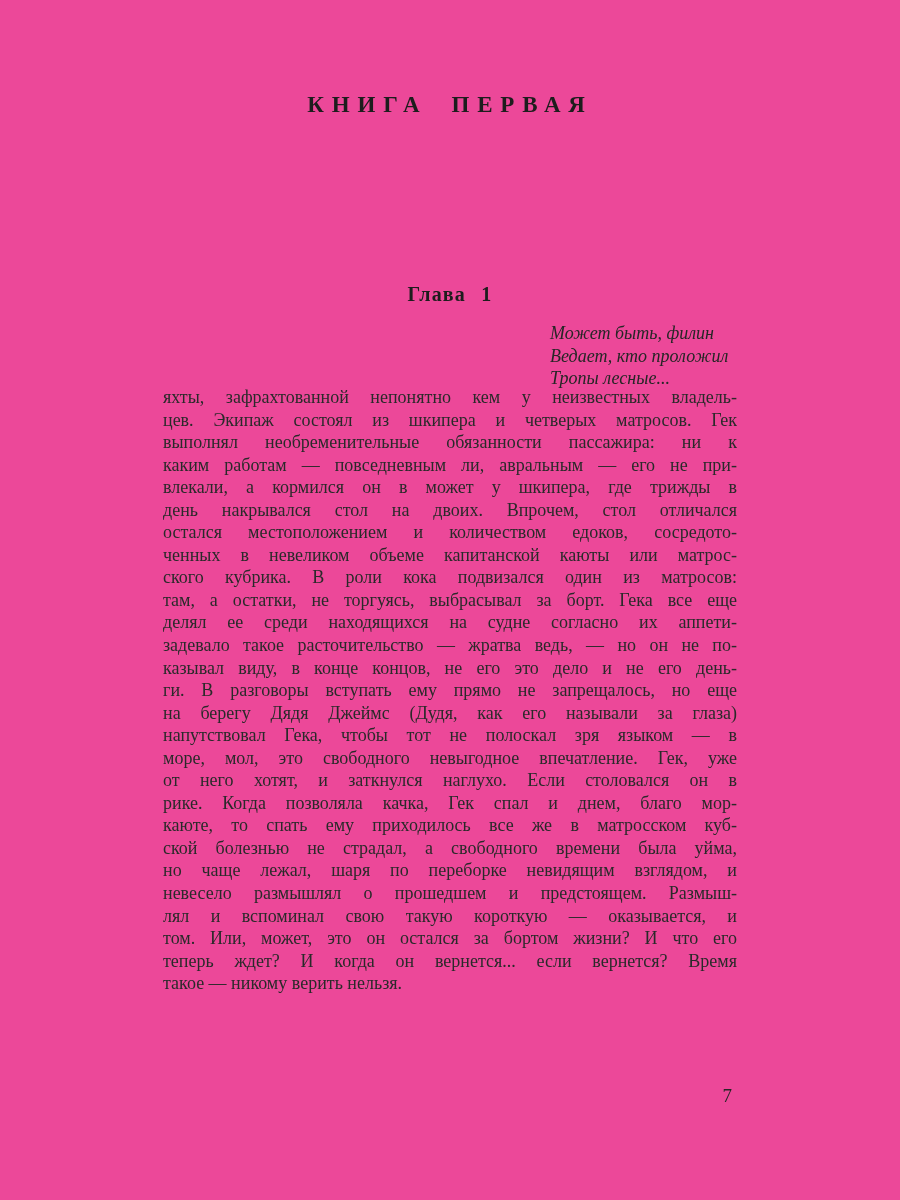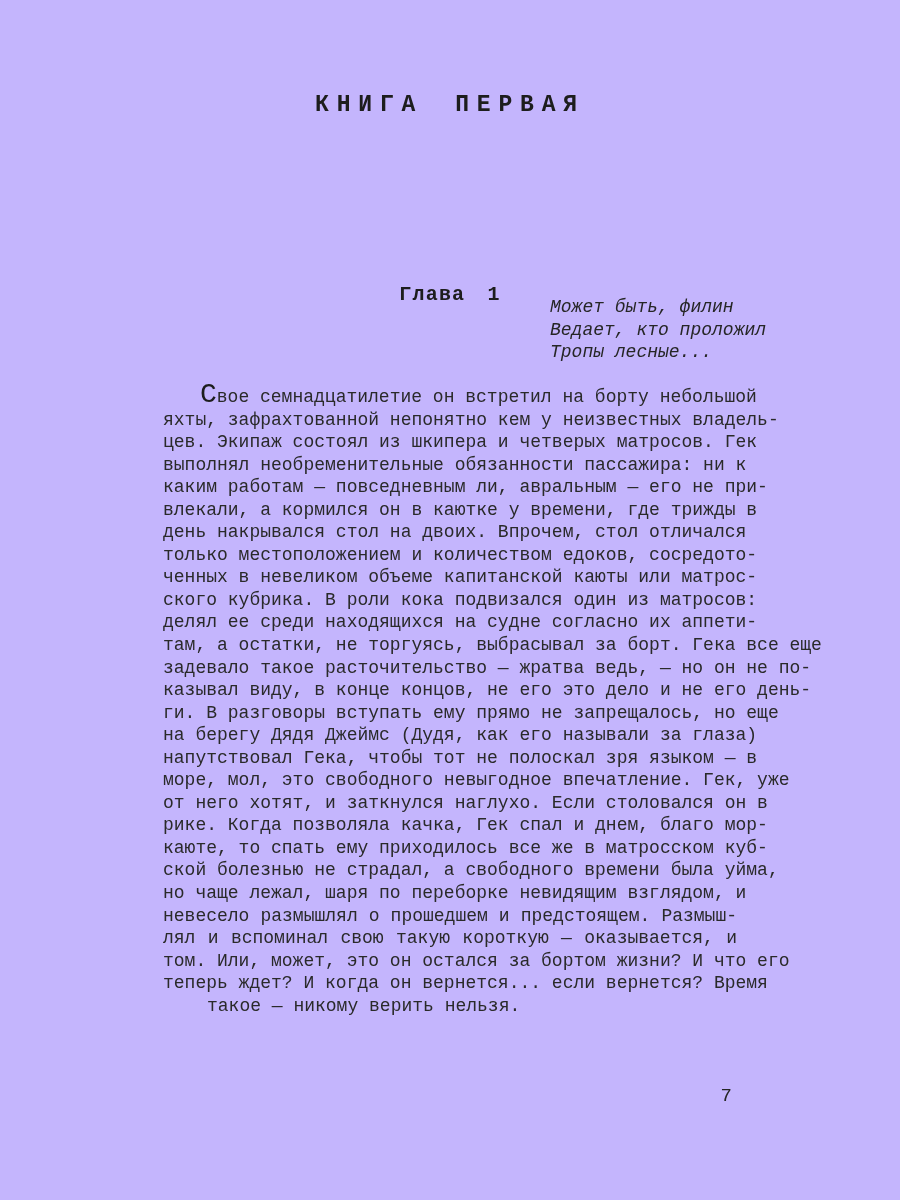--- a/index.html
+++ b/index.html
@@ -4,23 +4,23 @@
 <style>
   html, body {
     margin: 0;
     padding: 0;
     background: #ffffff;
   }
   .page {
     position: relative;
     width: 900px;
     height: 1200px;
-    background: #c4b5fd;
+    background: #ec4899;
     overflow: hidden;
-    font-family: Liberation Mono, monospace;
+    font-family: Liberation Serif, serif;
     color: #2a2a2a;
   }
   .book-title {
     position: absolute;
     top: 92px;
     left: 163px;
     width: 574px;
     text-align: center;
     font-size: 23px;
     font-weight: bold;
@@ -36,21 +36,21 @@
     width: 574px;
     text-align: center;
     font-size: 20px;
     font-weight: bold;
     letter-spacing: 0.06em;
     word-spacing: 0.45em;
     color: #1d1d1d;
   }
   .epigraph {
     position: absolute;
-    top: 296px;
+    top: 322px;
     left: 550px;
     font-style: italic;
     font-size: 18px;
     line-height: 22.5px;
     color: #262626;
   }
   .body-text {
     position: absolute;
     top: 386px;
     left: 163px;
@@ -58,21 +58,20 @@
     font-size: 18px;
     line-height: 22.55px;
   }
   .text-line, .first-line {
     text-align: justify;
     text-align-last: justify;
     white-space: nowrap;
   }
   .text-line.last {
     text-align-last: left;
-    margin-left: 44px;
   }
   .first-line {
     padding-left: 37px;
     width: 537px;
   }
   .initial-cap {
     font-size: 28px;
     line-height: 0;
     font-weight: 500;
     color: #1d1d1d;
@@ -98,35 +97,32 @@
 
   <div class="chapter-heading">Глава 1</div>
 
   <div class="epigraph">
       <div class="epigraph-line">Может быть, филин</div>
       <div class="epigraph-line">Ведает, кто проложил</div>
       <div class="epigraph-line last">Тропы лесные...</div>
     </div>
 
   <div class="body-text">
-    <div class="first-line">
-      <span class="initial-cap">С</span><span>вое семнадцатилетие он встретил на борту небольшой</span>
-    </div>
     <div>
         <div class="text-line">яхты, зафрахтованной непонятно кем у неизвестных владель-</div>
         <div class="text-line">цев. Экипаж состоял из шкипера и четверых матросов. Гек</div>
         <div class="text-line">выполнял необременительные обязанности пассажира: ни к</div>
         <div class="text-line">каким работам — повседневным ли, авральным — его не при-</div>
-        <div class="text-line">влекали, а кормился он в каютке у времени, где трижды в</div>
+        <div class="text-line">влекали, а кормился он в может у шкипера, где трижды в</div>
         <div class="text-line">день накрывался стол на двоих. Впрочем, стол отличался</div>
-        <div class="text-line">только местоположением и количеством едоков, сосредото-</div>
+        <div class="text-line">остался местоположением и количеством едоков, сосредото-</div>
         <div class="text-line">ченных в невеликом объеме капитанской каюты или матрос-</div>
         <div class="text-line">ского кубрика. В роли кока подвизался один из матросов:</div>
+        <div class="text-line">там, а остатки, не торгуясь, выбрасывал за борт. Гека все еще</div>
         <div class="text-line">делял ее среди находящихся на судне согласно их аппети-</div>
-        <div class="text-line">там, а остатки, не торгуясь, выбрасывал за борт. Гека все еще</div>
         <div class="text-line">задевало такое расточительство — жратва ведь, — но он не по-</div>
         <div class="text-line">казывал виду, в конце концов, не его это дело и не его день-</div>
         <div class="text-line">ги. В разговоры вступать ему прямо не запрещалось, но еще</div>
         <div class="text-line">на берегу Дядя Джеймс (Дудя, как его называли за глаза)</div>
         <div class="text-line">напутствовал Гека, чтобы тот не полоскал зря языком — в</div>
         <div class="text-line">море, мол, это свободного невыгодное впечатление. Гек, уже</div>
         <div class="text-line">от него хотят, и заткнулся наглухо. Если столовался он в</div>
         <div class="text-line">рике. Когда позволяла качка, Гек спал и днем, благо мор-</div>
         <div class="text-line">каюте, то спать ему приходилось все же в матросском куб-</div>
         <div class="text-line">ской болезнью не страдал, а свободного времени была уйма,</div>

